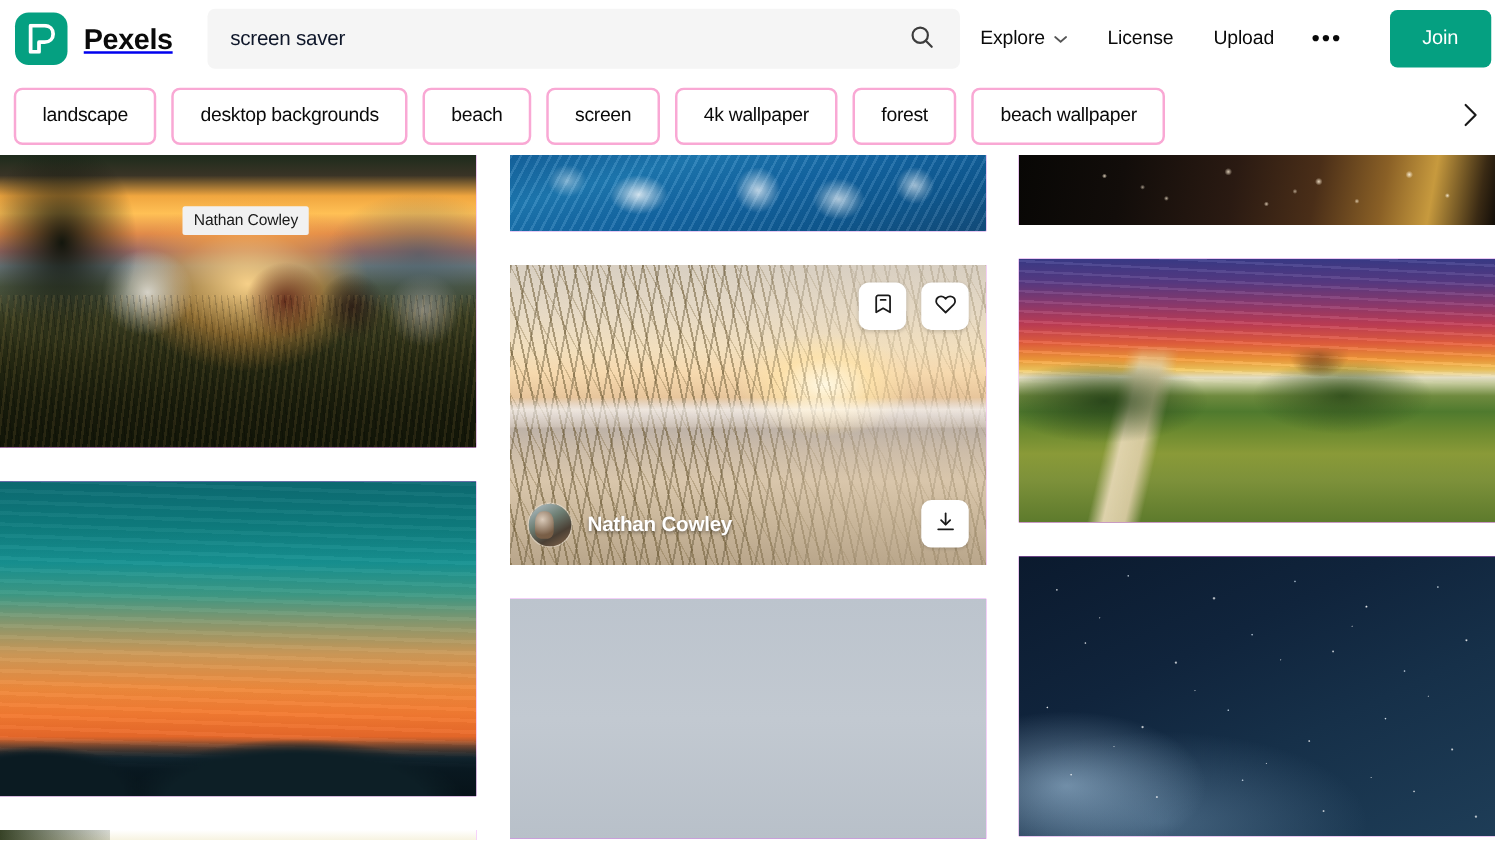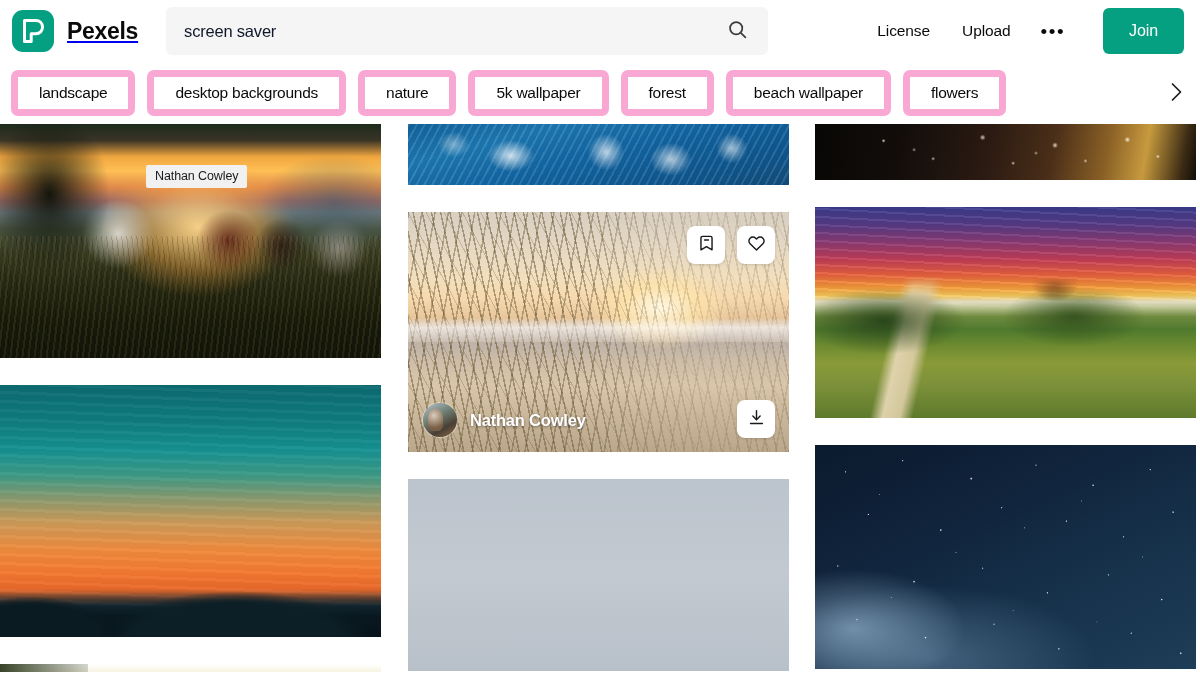--- a/index.html
+++ b/index.html
@@ -100,21 +100,21 @@
   .chips {
     display: flex; align-items: center; gap: 12px;
     flex: 1 1 auto;
     overflow: hidden;
     padding-left: 3px;
   }
   .chip {
     flex: 0 0 auto;
     height: 46px;
     padding: 0 21px;
-    border: 7px solid #f9a8d4;
+    border: 2px solid #f9a8d4;
     border-radius: 7px;
     background: #ffffff;
     font-size: 15.5px; color: #0a0a0a;
     font-family: "Liberation Sans", sans-serif;
     display: flex; align-items: center;
     cursor: pointer; white-space: nowrap;
     letter-spacing: -0.25px;
   }
   .chips-next {
     flex: 0 0 auto;
@@ -416,39 +416,47 @@
         <svg width="21" height="21" viewBox="0 0 24 24" fill="none" stroke="#3d3d3d" stroke-width="2" stroke-linecap="round">
           <circle cx="10.5" cy="10.5" r="7"></circle>
           <line x1="15.8" y1="15.8" x2="21" y2="21"></line>
         </svg>
       </span>
     </button>
   </div>
 
   <nav class="nav">
     <a class="nav-link" href="#">
+      <span>Explore</span>
+      <span class="caret">
+        <svg width="11" height="7" viewBox="0 0 12 8" fill="none" stroke="#555" stroke-width="1.6" stroke-linecap="round">
+          <path d="M1 1.8 L6 6.2 L11 1.8"></path>
+        </svg>
+      </span>
+    </a>
+    <a class="nav-link" href="#">
       <span>License</span>
     </a>
     <a class="nav-link" href="#">
       <span>Upload</span>
     </a>
     <button class="dots-btn">•••</button>
     <button class="join-btn">Join</button>
   </nav>
 </div>
 
 <div class="chips-bar">
   <div class="chips" id="chips">
       <button class="chip">landscape</button>
       <button class="chip">desktop backgrounds</button>
-      <button class="chip">nature</button>
-      <button class="chip">5k wallpaper</button>
+      <button class="chip">beach</button>
+      <button class="chip">screen</button>
+      <button class="chip">4k wallpaper</button>
       <button class="chip">forest</button>
       <button class="chip">beach wallpaper</button>
-      <button class="chip">flowers</button>
     </div>
   <button class="chips-next">
     <span>
       <svg width="13" height="20" viewBox="0 0 12 20" fill="none" stroke="#1a1a1a" stroke-width="1.7" stroke-linecap="round" stroke-linejoin="round">
         <path d="M2 2 L10 10 L2 18"></path>
       </svg>
     </span>
   </button>
 </div>
 

